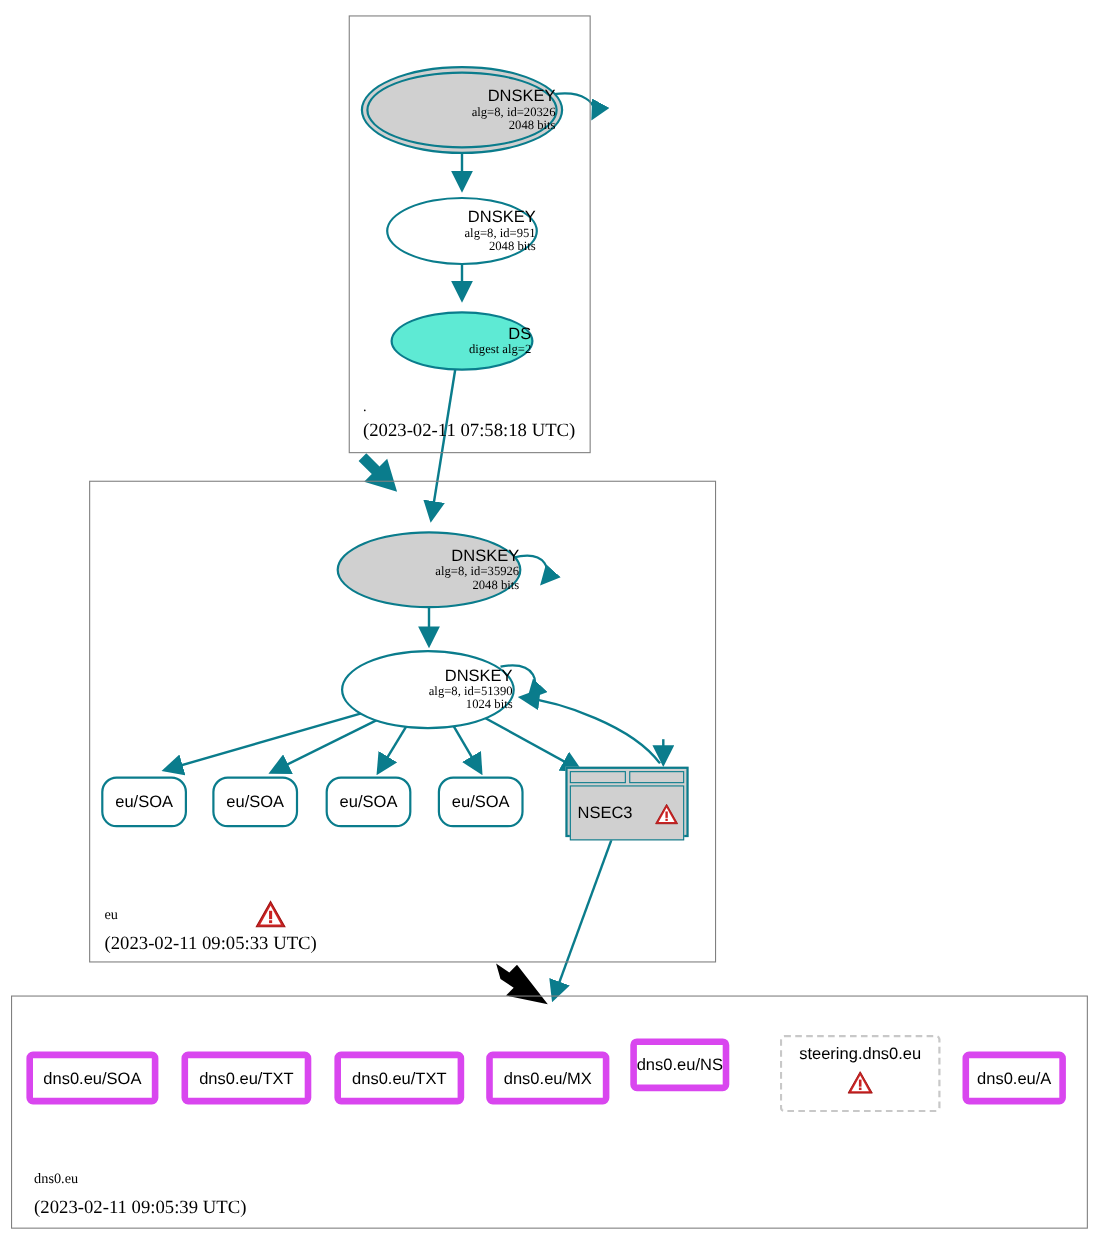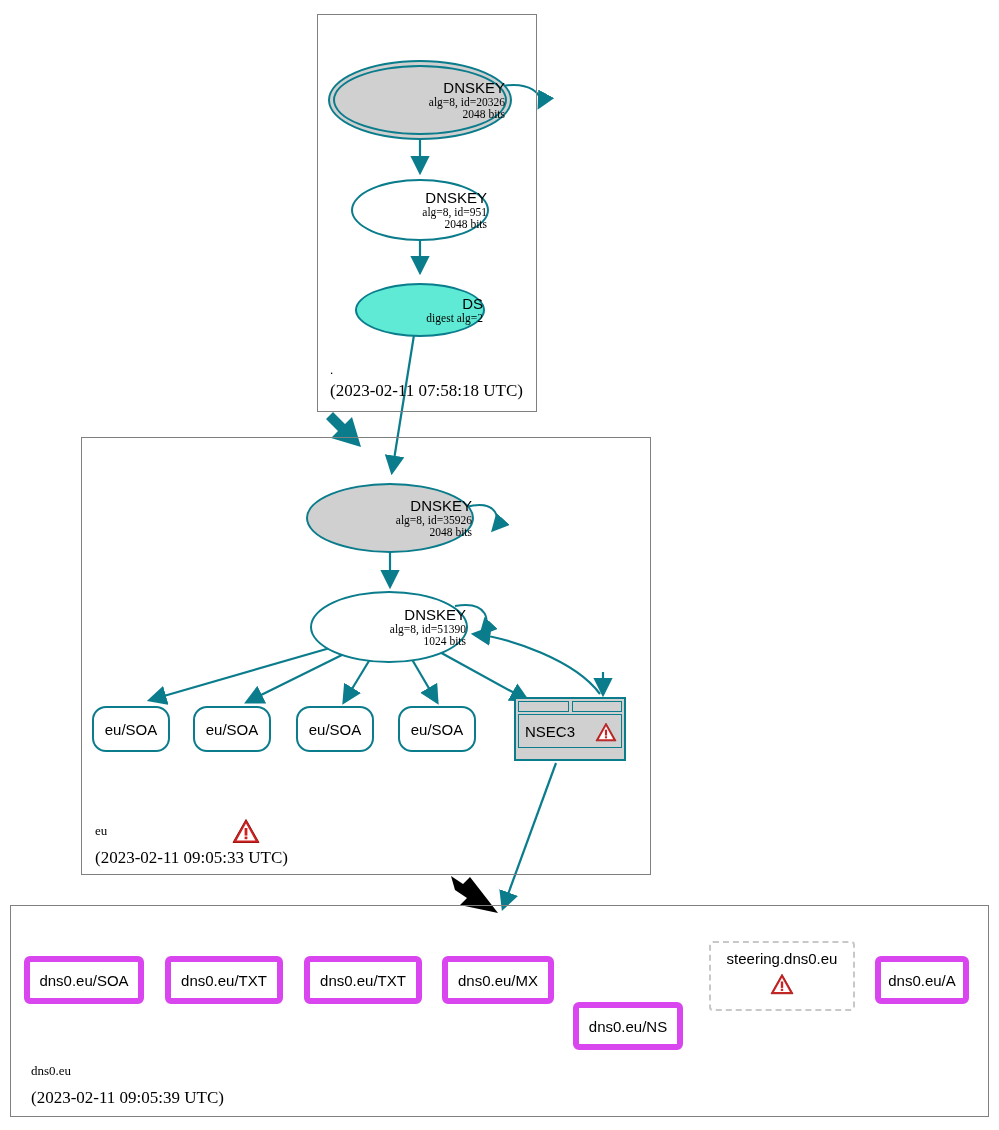--- a/index.html
+++ b/index.html
@@ -106,21 +106,21 @@
   .nsec-cell {
     flex: 1;
     background: #d0d0d0;
     border: 1px solid #0a7c8c;
     box-sizing: border-box;
   }
   .nsec-main {
     background: #d0d0d0;
     border: 1px solid #0a7c8c;
     box-sizing: border-box;
-    height: 34px;
+    height: 50px;
     display: flex;
     align-items: center;
     justify-content: center;
     gap: 20px;
     font-family: "Liberation Sans", sans-serif;
     font-size: 15px;
     color: #000000;
   }
   .warn {
     display: inline-block;
@@ -275,21 +275,21 @@
   </div>
   <div class="rrset-box black" style="left:165px; top:956px; width:118px; height:48px;">
     <span>dns0.eu/TXT</span>
   </div>
   <div class="rrset-box black" style="left:304px; top:956px; width:118px; height:48px;">
     <span>dns0.eu/TXT</span>
   </div>
   <div class="rrset-box black" style="left:442px; top:956px; width:112px; height:48px;">
     <span>dns0.eu/MX</span>
   </div>
-  <div class="rrset-box black" style="left:573px; top:1002px; width:110px; height:48px;">
+  <div class="rrset-box black" style="left:573px; top:944px; width:90px; height:48px;">
     <span>dns0.eu/NS</span>
   </div>
   <div class="rrset-box dashed" style="left:709px; top:941px; width:146px; height:70px;">
     <span>steering.dns0.eu</span>
     <span class="warn big" style="margin-top:6px;">
       <svg width="24" height="22" viewBox="0 0 28 26">
         <path d="M14,1.5 L27,24.5 L1,24.5 Z" fill="#cc2222" stroke="#a01414" stroke-width="1"></path>
         <path d="M14,5.5 L23.4,22.5 L4.6,22.5 Z" fill="#ffffff"></path>
         <rect x="12.6" y="10" width="2.8" height="7.6" fill="#cc2222"></rect>
         <rect x="12.6" y="18.6" width="2.8" height="2.6" fill="#cc2222"></rect>

